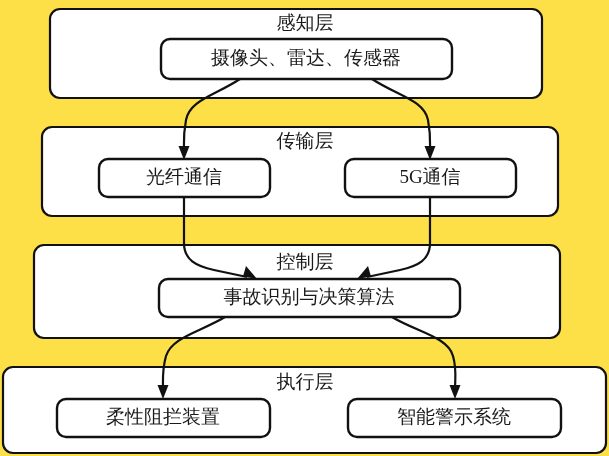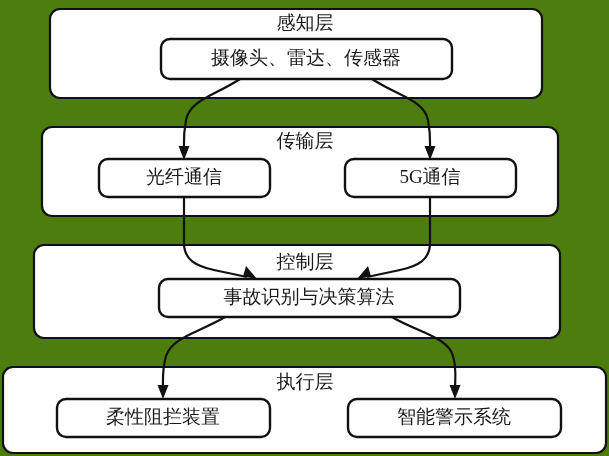--- a/index.html
+++ b/index.html
@@ -10,21 +10,21 @@
   body {
     width: 609px;
     height: 456px;
     overflow: hidden;
     font-family: "Liberation Serif", "DejaVu Serif", serif;
   }
   #diagram-root {
     position: relative;
     width: 609px;
     height: 456px;
-    background: #4d7c0f;
+    background: #fde047;
   }
   svg.diagram {
     display: block;
     width: 609px;
     height: 456px;
   }
   .layer-container {
     fill: #ffffff;
     stroke: #111111;
     stroke-width: 2.2;

